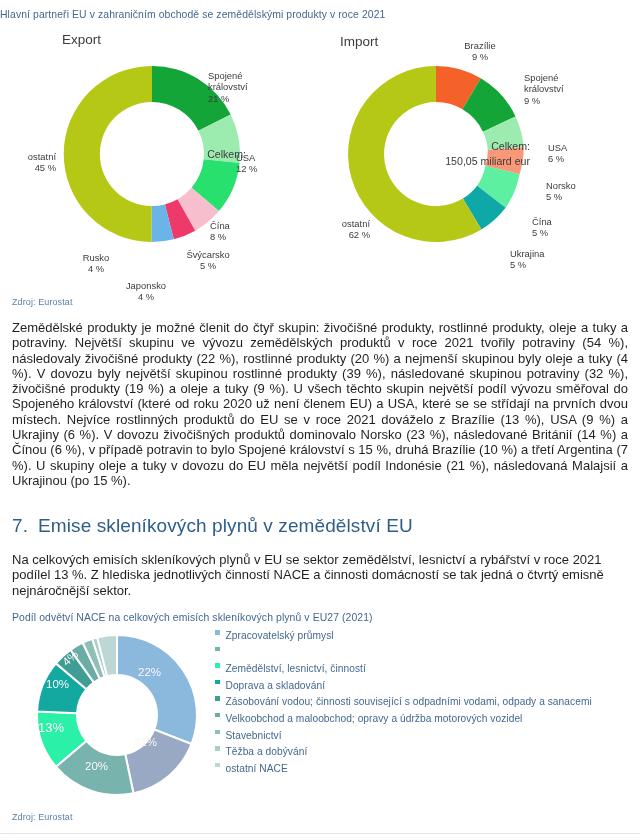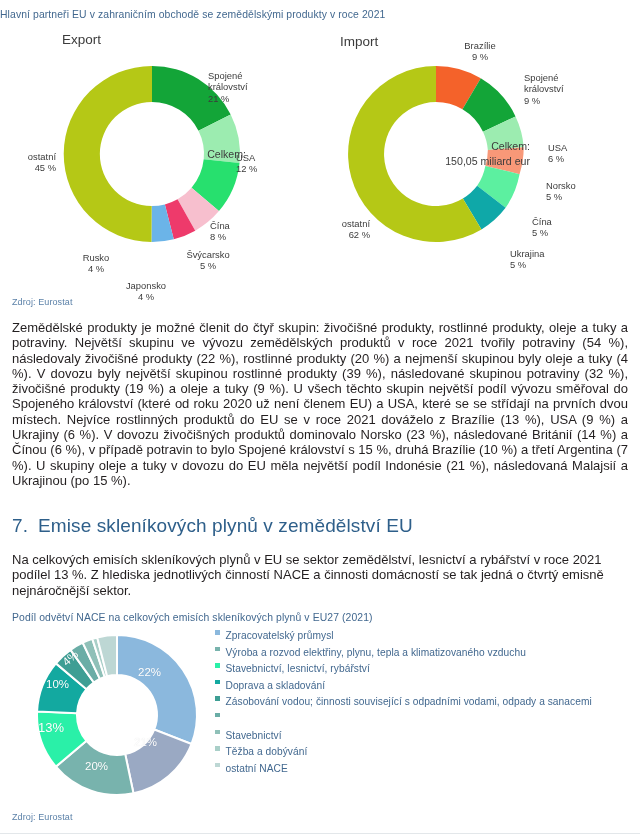--- a/index.html
+++ b/index.html
@@ -255,36 +255,36 @@
       <div class="pie-pct" style="left:28px;top:20px;transform:rotate(-42deg);">4%</div>
     </div>
 
     <div class="legend" style="left:181px;top:-2px;width:412px;">
       <div class="legend-item">
         <span class="legend-bullet" style="background:#8bb8dd;"></span>
         <span>Zpracovatelský průmysl</span>
       </div>
       <div class="legend-item">
         <span class="legend-bullet" style="background:#78b3ad;"></span>
-        <span>Výroba a rozvod elektřiny, plynu, tepla a klimatizovaného vzduchu</span>
       </div>
       <div class="legend-item">
         <span class="legend-bullet" style="background:#2af0a8;"></span>
-        <span>Stavebnictví, lesnictví, rybářství</span>
+        <span>Zemědělství, lesnictví, činností</span>
       </div>
       <div class="legend-item">
         <span class="legend-bullet" style="background:#13a9a0;"></span>
         <span>Doprava a skladování</span>
       </div>
       <div class="legend-item">
         <span class="legend-bullet" style="background:#3e9e94;"></span>
         <span>Zásobování vodou; činnosti související s odpadními vodami, odpady a sanacemi</span>
       </div>
       <div class="legend-item">
         <span class="legend-bullet" style="background:#6aada6;"></span>
+        <span>Velkoobchod a maloobchod; opravy a údržba motorových vozidel</span>
       </div>
       <div class="legend-item">
         <span class="legend-bullet" style="background:#8fc0b8;"></span>
         <span>Stavebnictví</span>
       </div>
       <div class="legend-item">
         <span class="legend-bullet" style="background:#a9cfc8;"></span>
         <span>Těžba a dobývání</span>
       </div>
       <div class="legend-item">

